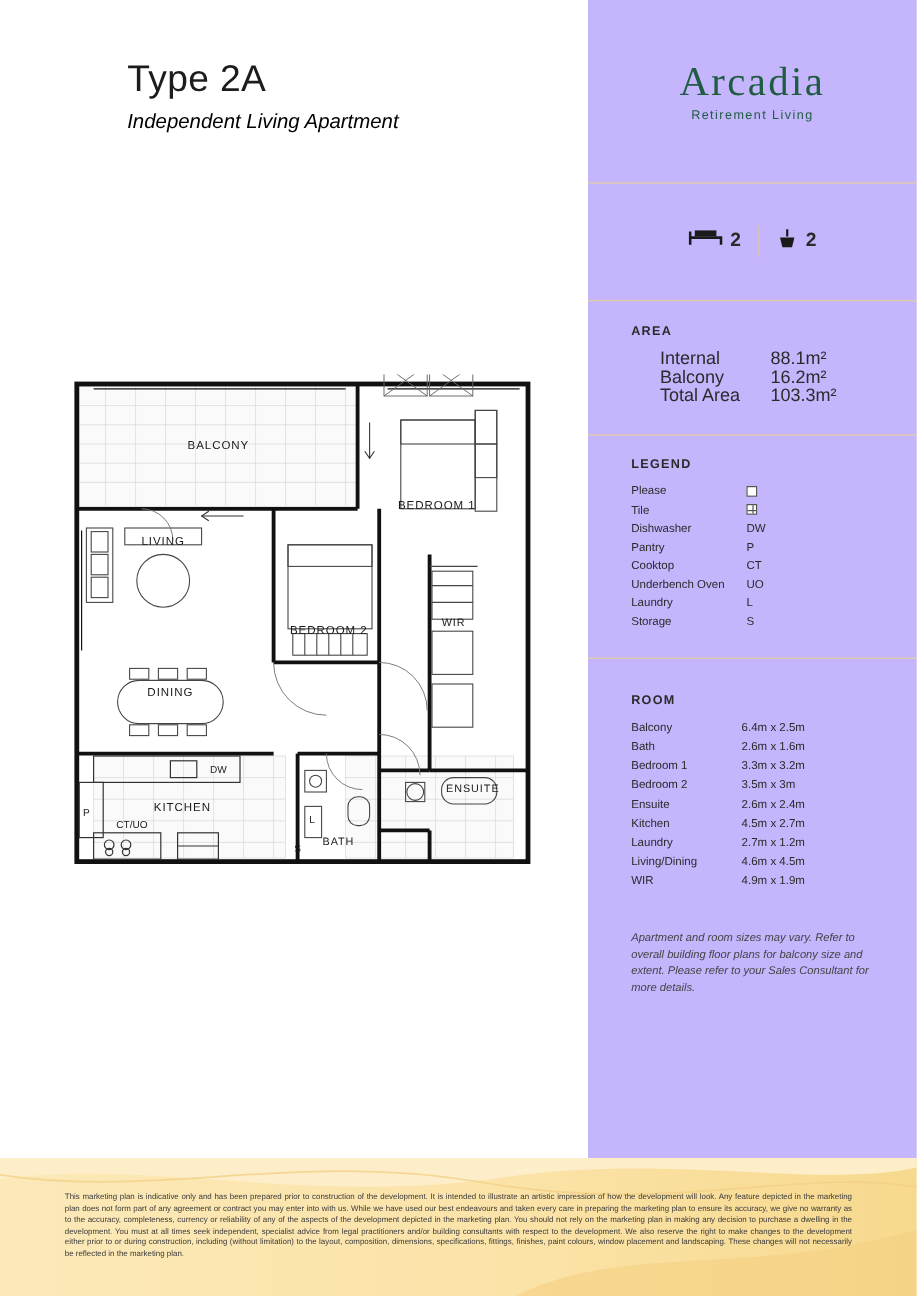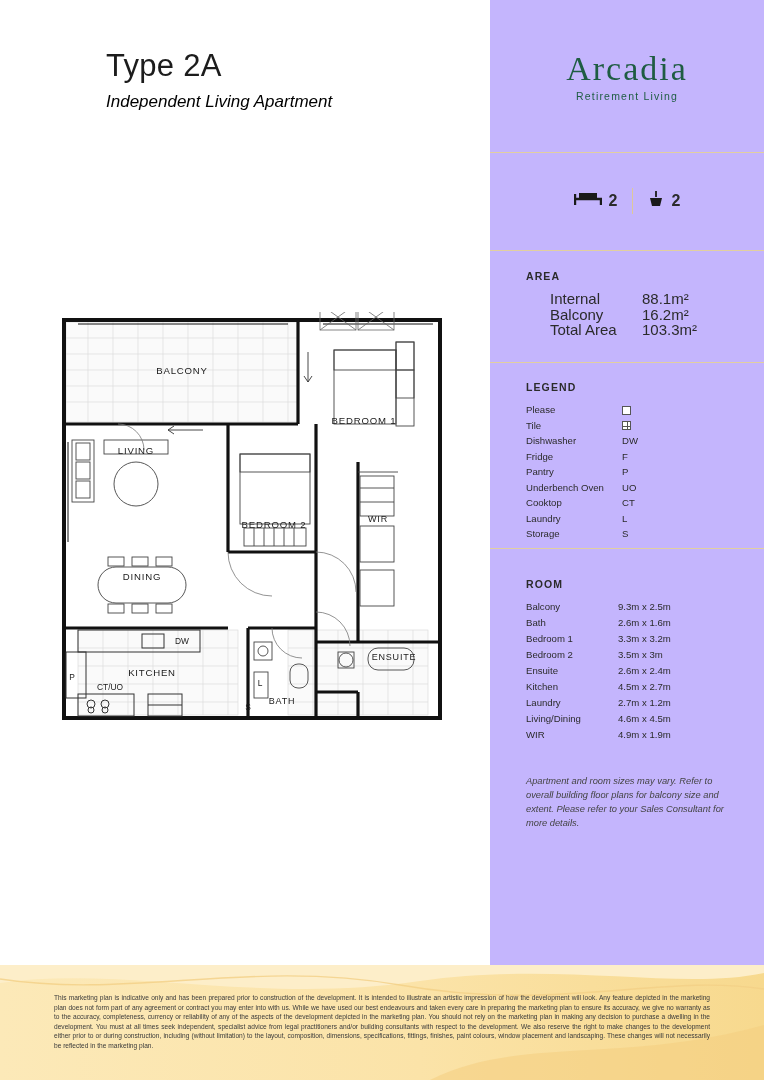--- a/index.html
+++ b/index.html
@@ -350,51 +350,47 @@
       </div>
       <div class="rowgrid-legend">
         <span>Tile</span>
         <span><i class="swatch-tile"></i></span>
       </div>
       <div class="rowgrid-legend">
         <span>Dishwasher</span>
         <span>DW</span>
       </div>
       <div class="rowgrid-legend">
-        <span>Fridge</span>
-        <span>F</span>
-      </div>
-      <div class="rowgrid-legend">
         <span>Pantry</span>
         <span>P</span>
       </div>
       <div class="rowgrid-legend">
+        <span>Cooktop</span>
+        <span>CT</span>
+      </div>
+      <div class="rowgrid-legend">
         <span>Underbench Oven</span>
         <span>UO</span>
       </div>
       <div class="rowgrid-legend">
-        <span>Cooktop</span>
-        <span>CT</span>
-      </div>
-      <div class="rowgrid-legend">
         <span>Laundry</span>
         <span>L</span>
       </div>
       <div class="rowgrid-legend">
         <span>Storage</span>
         <span>S</span>
       </div>
     </div>
     <div class="divider" style="top:548px;"></div>
 
     <div class="block" style="top:578px;">
       <div class="block-title">ROOM</div>
       <div class="rowgrid-room">
         <span>Balcony</span>
-        <span>9.3m x 2.5m</span>
+        <span>6.4m x 2.5m</span>
       </div>
       <div class="rowgrid-room">
         <span>Bath</span>
         <span>2.6m x 1.6m</span>
       </div>
       <div class="rowgrid-room">
         <span>Bedroom 1</span>
         <span>3.3m x 3.2m</span>
       </div>
       <div class="rowgrid-room">

